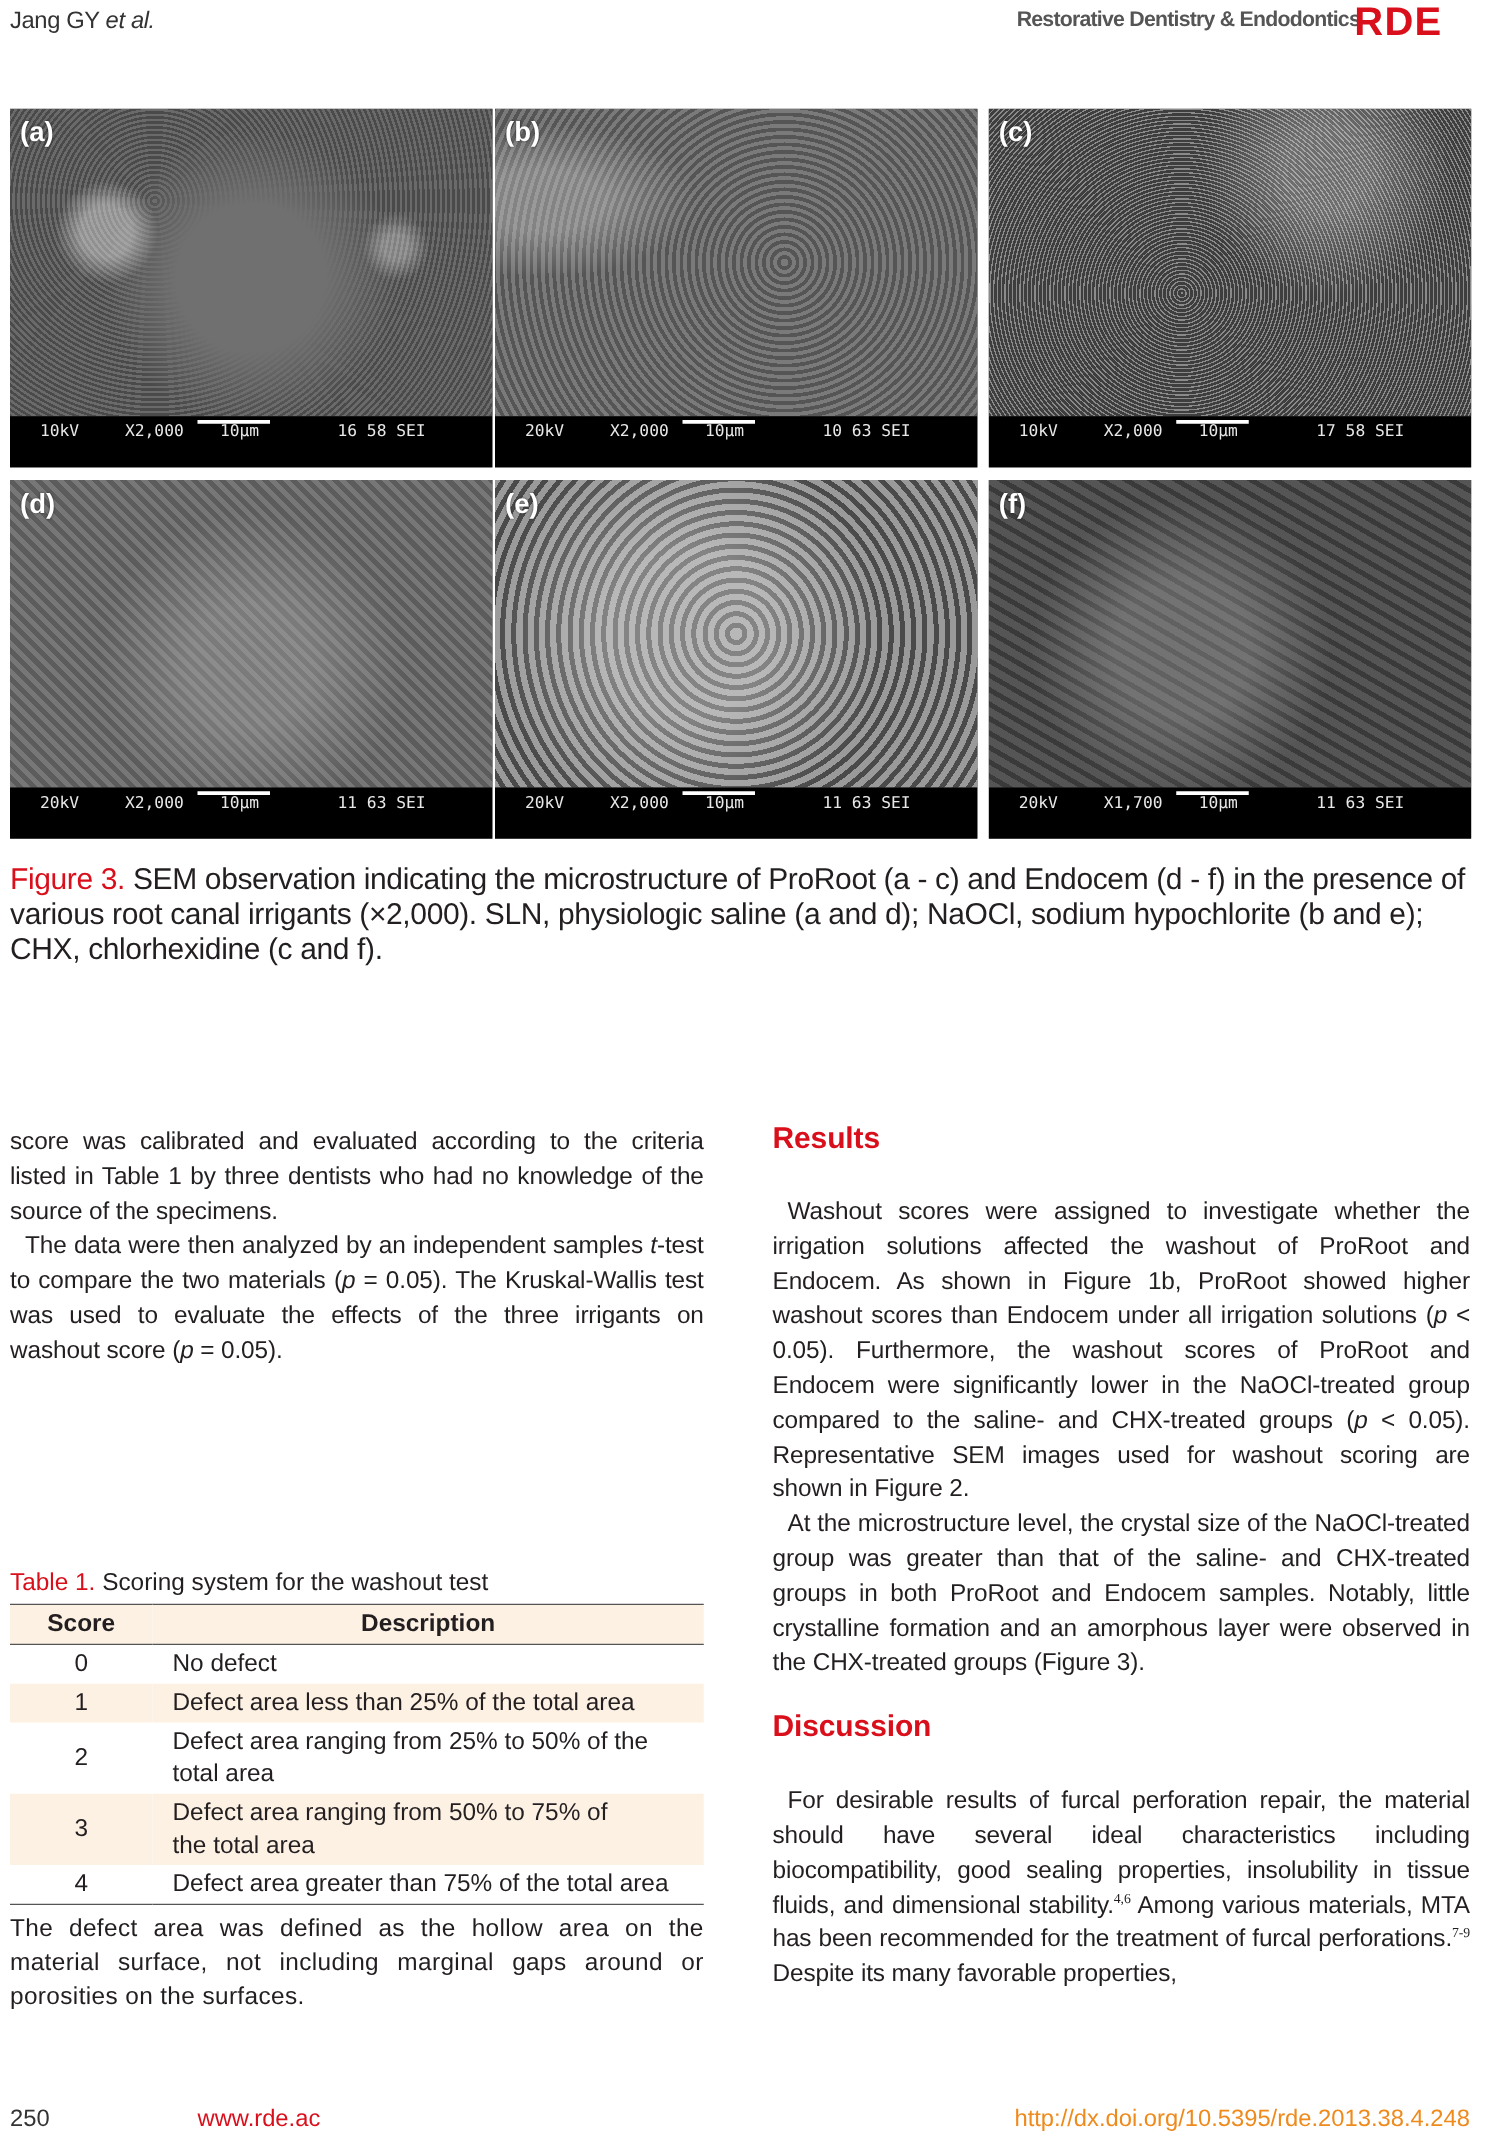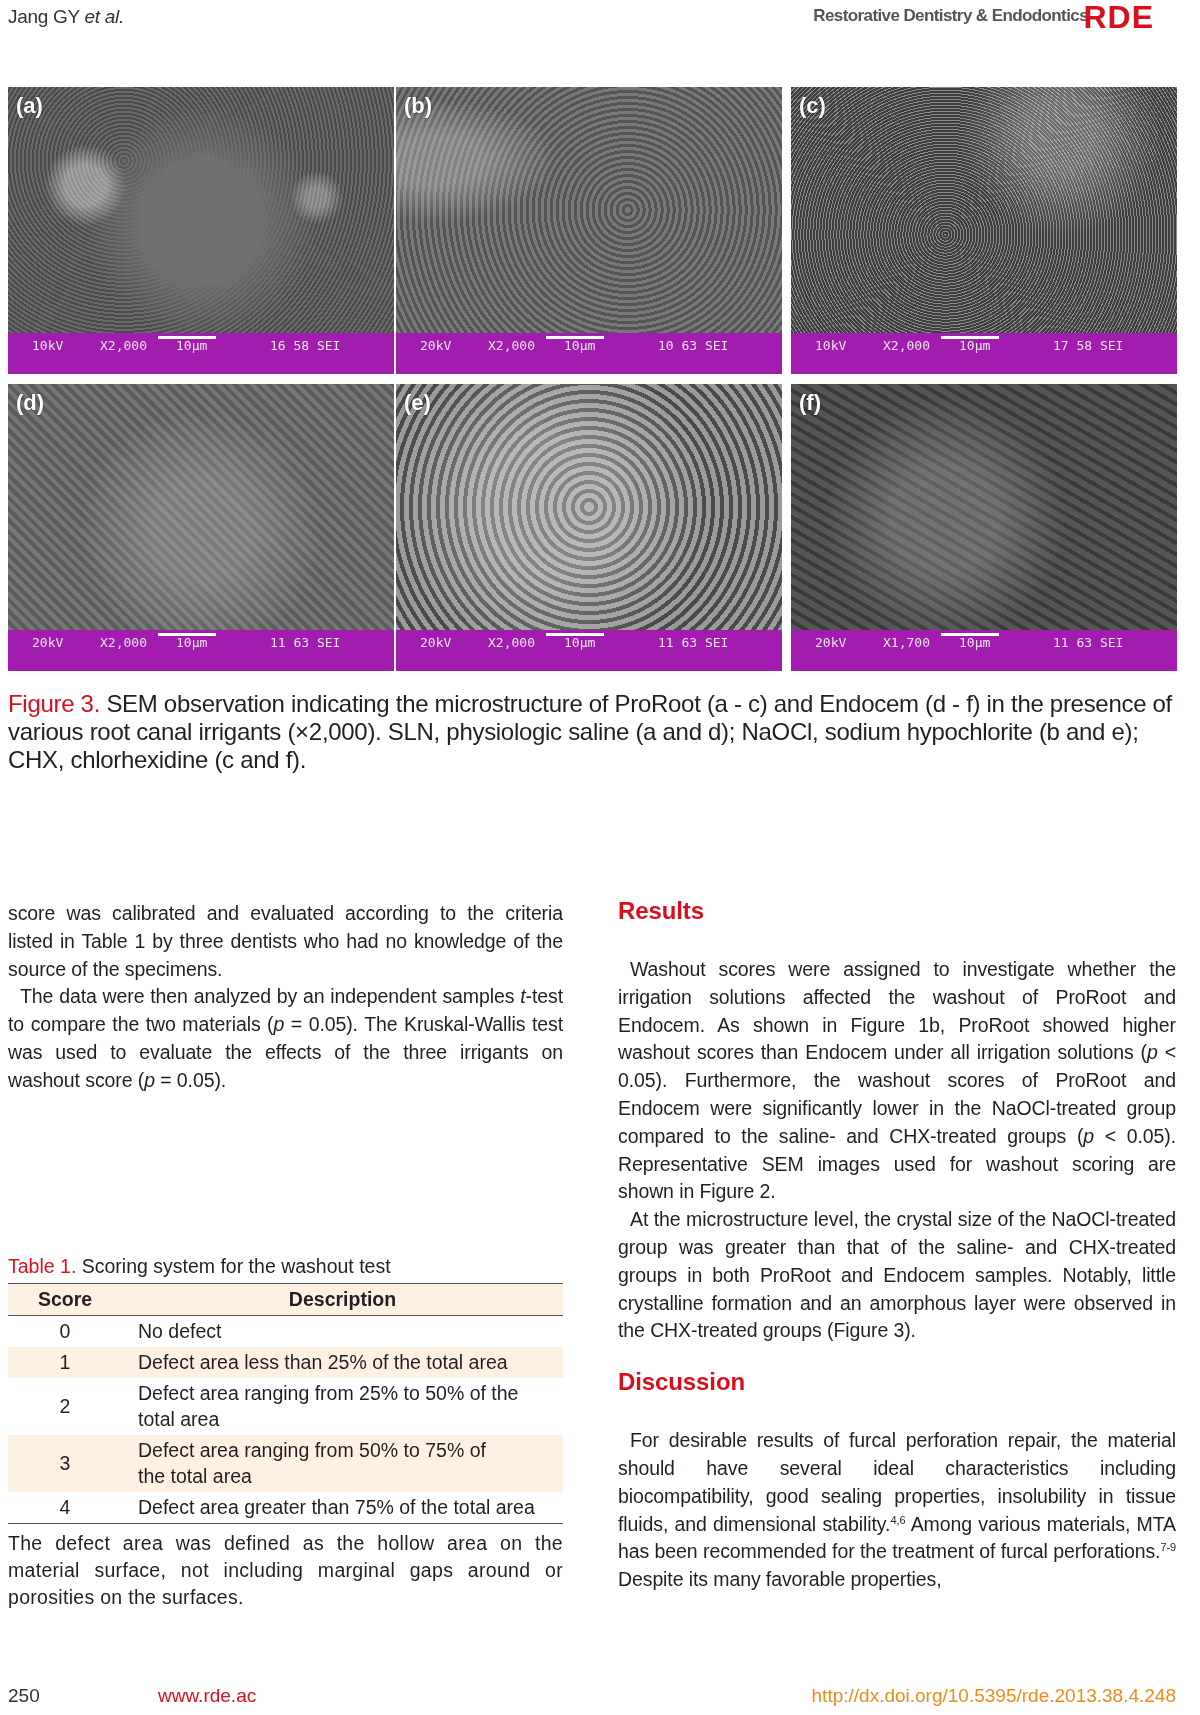--- a/index.html
+++ b/index.html
@@ -11,21 +11,21 @@
     .author { position: absolute; left: 8px; top: 6px; font-size: 19px; color: #333; letter-spacing: -0.3px; }
     .author i { font-style: italic; }
     .journal { position: absolute; right: 112px; top: 6px; font-size: 17px; color: #555; font-weight: bold; letter-spacing: -0.6px; }
     .logo { position: absolute; right: 46px; top: 0px; font-size: 32px; font-weight: bold; color: #d9101c; letter-spacing: 1px; line-height: 34px; }
 
     
     .figure { position: absolute; left: 8px; top: 87px; width: 1176px; height: 585px; }
     .panel { position: absolute; width: 386px; height: 287px; background: #5c5c5c; overflow: hidden; }
     .panel .img { position: absolute; left: 0; top: 0; width: 100%; height: 246px; }
     .panel .label { position: absolute; left: 8px; top: 6px; color: #ffffff; font-size: 22px; font-weight: bold; text-shadow: 0 0 2px rgba(0,0,0,0.6); }
-    .panel .bar { position: absolute; left: 0; bottom: 0; width: 100%; height: 41px; background: #a21caf; color: #e8e8e8; font-family: "DejaVu Sans Mono", "Liberation Mono", monospace; font-size: 13px; }
+    .panel .bar { position: absolute; left: 0; bottom: 0; width: 100%; height: 41px; background: #000000; color: #e8e8e8; font-family: "DejaVu Sans Mono", "Liberation Mono", monospace; font-size: 13px; }
     .bar span { position: absolute; top: 5px; }
     .bar .kv { left: 24px; }
     .bar .mag { left: 92px; }
     .bar .scale { left: 168px; }
     .bar .scale-line { position: absolute; left: 150px; top: 3px; width: 58px; height: 3px; background: #ffffff; }
     .bar .code { left: 262px; }
 
     
     .tex-a { background:
       radial-gradient(circle at 20% 40%, rgba(230,230,230,0.45) 0 6%, transparent 12%),
@@ -60,21 +60,21 @@
 
     
     .col { position: absolute; font-size: 19.5px; line-height: 27.8px; color: #231f20; letter-spacing: -0.1px; }
     .col-left { left: 8px; top: 900px; width: 555px; }
     .col-right { left: 618px; top: 900px; width: 558px; }
     .para { text-align: justify; }
     .para.indent { text-indent: 12px; }
     .section-head { color: #d9101c; font-size: 24px; font-weight: bold; line-height: 30px; }
     .sec-results { margin-top: -4px; margin-bottom: 30px; }
     .sec-discussion { margin-top: 22px; margin-bottom: 30px; }
-    sup { font-size: 11px; line-height: 0; vertical-align: super; }
+    sup { font-size: 11px; line-height: 0; vertical-align: super; font-family: Liberation Serif, serif; }
 
     
     .table-block { position: absolute; left: 8px; top: 1253px; width: 555px; }
     .table-title { font-size: 19.5px; line-height: 26px; margin-bottom: 4px; }
     .table-title .tbl-label { color: #d9101c; }
     table.score-table { width: 555px; border-collapse: collapse; font-size: 19.5px; line-height: 26px; }
     .score-table thead tr { background: #fdf1e4; border-top: 1.5px solid #555; border-bottom: 1.5px solid #555; }
     .score-table th { font-weight: bold; padding: 2px 0 3px 0; }
     .score-table th.c-score { width: 114px; text-align: center; }
     .score-table th.c-desc { text-align: center; }

